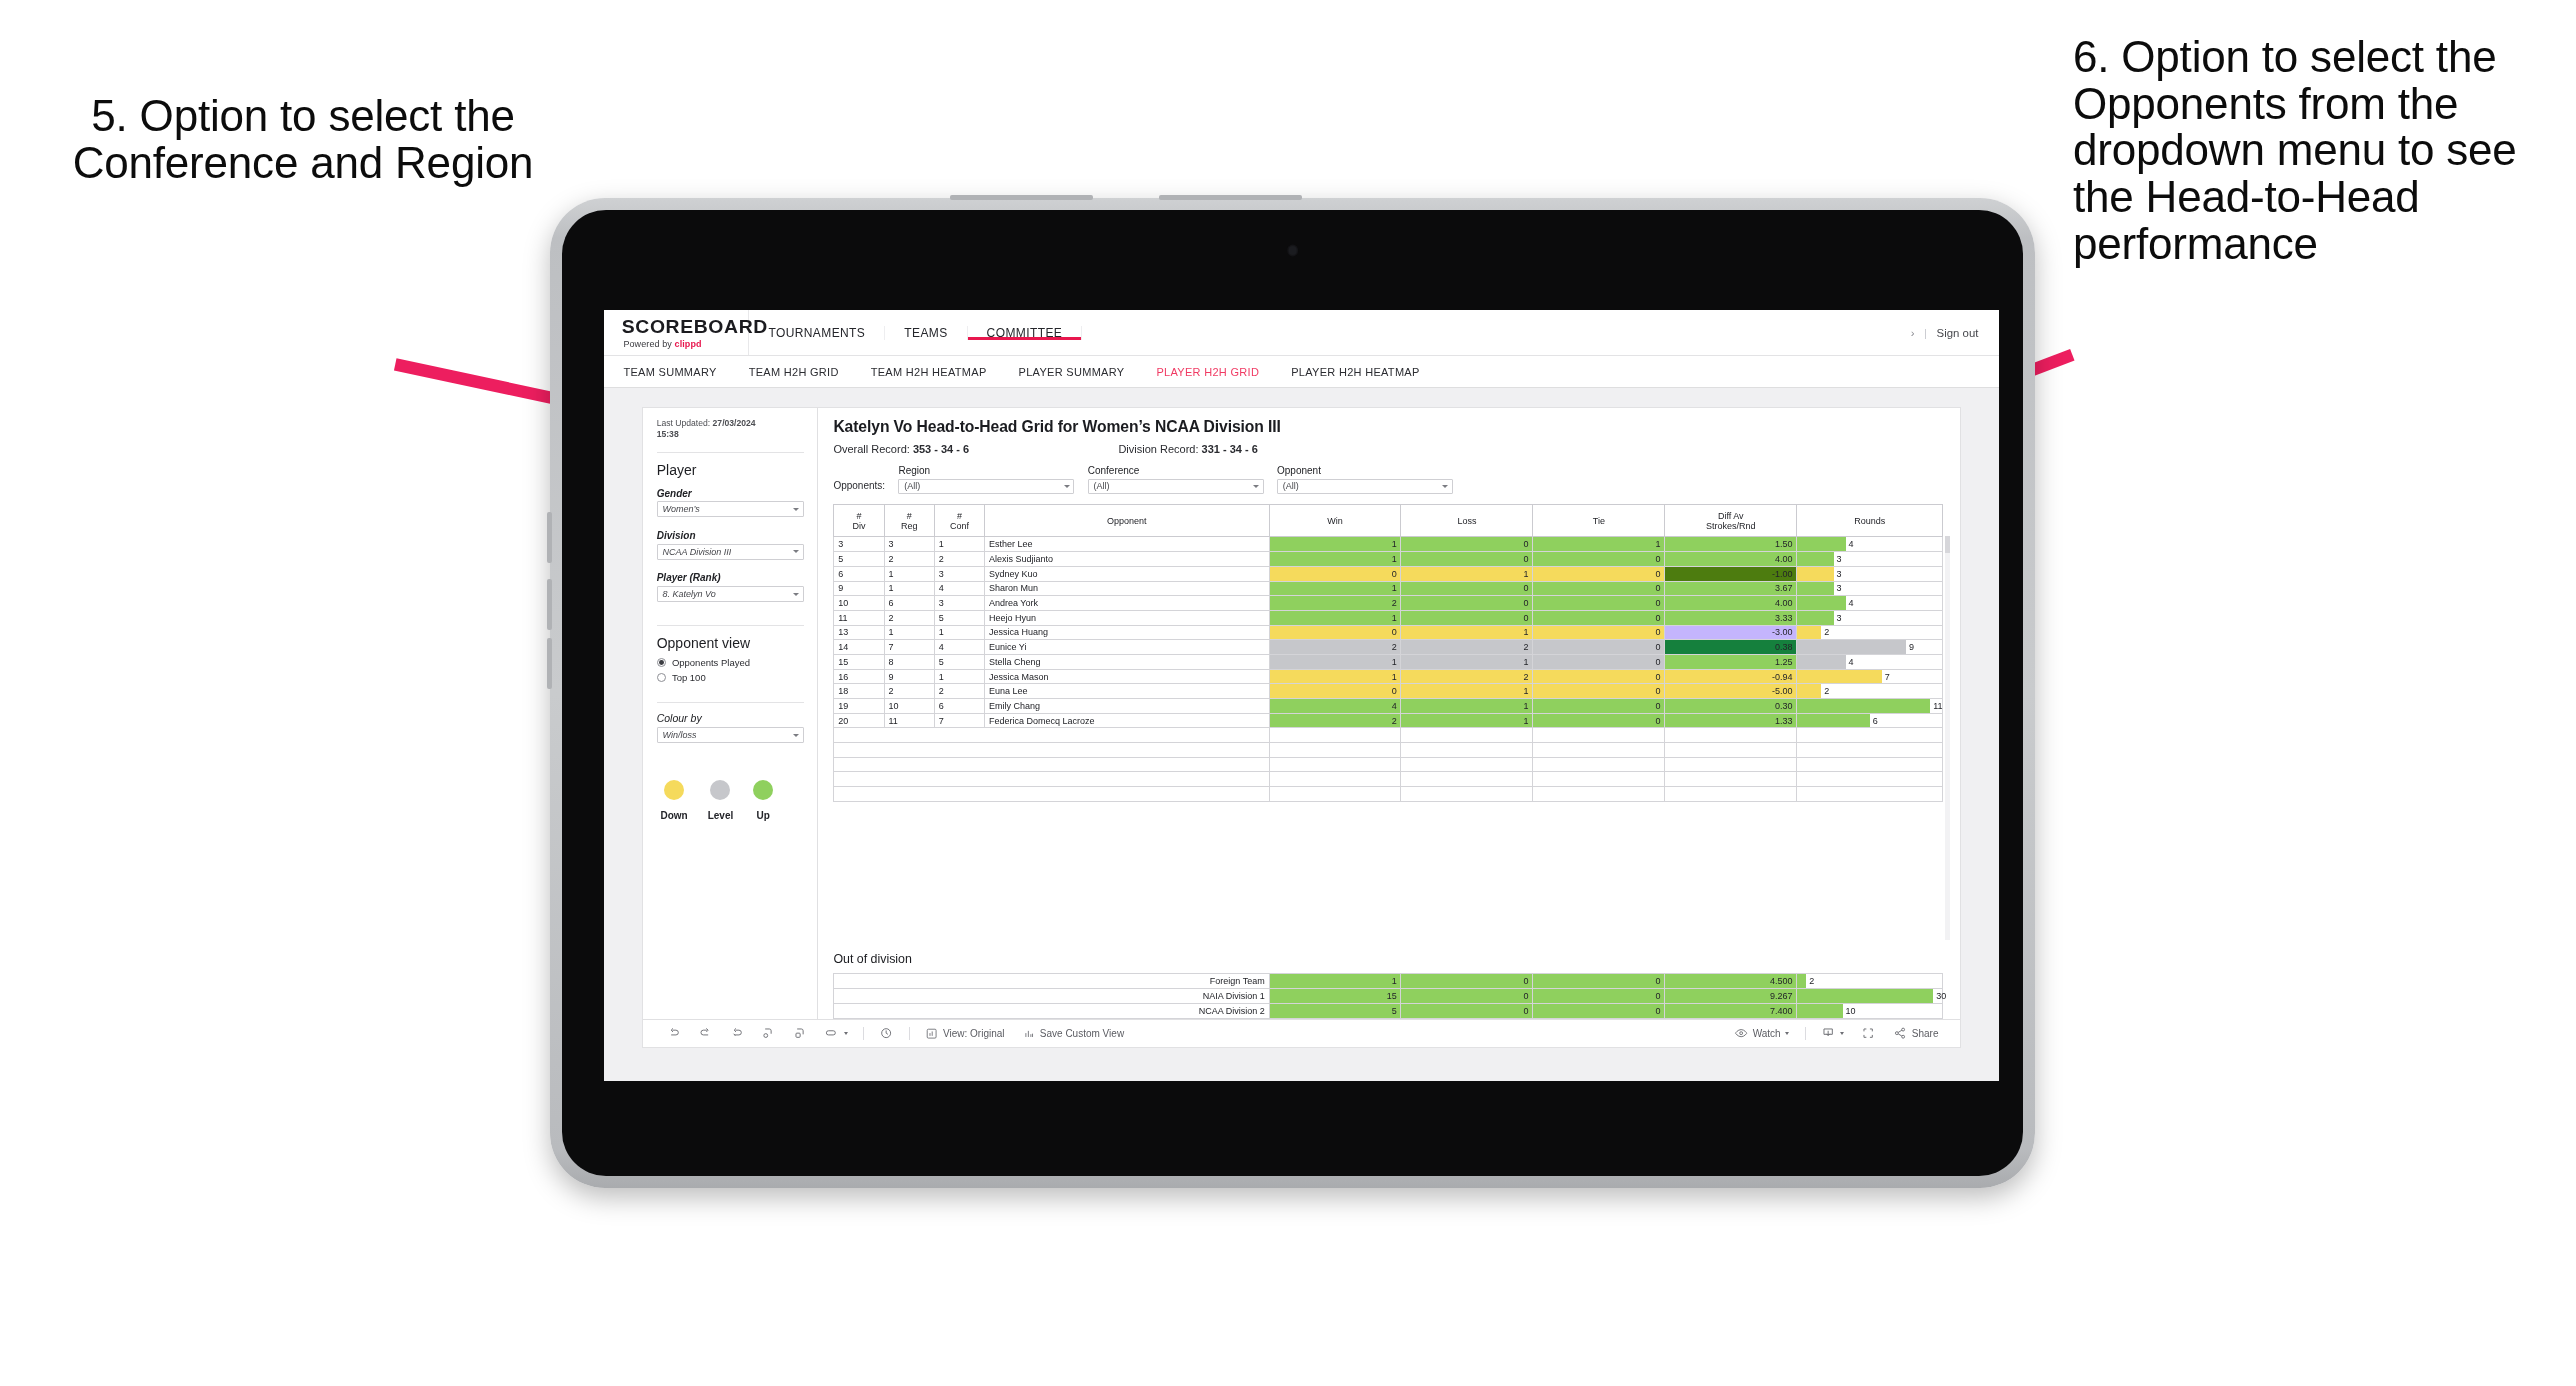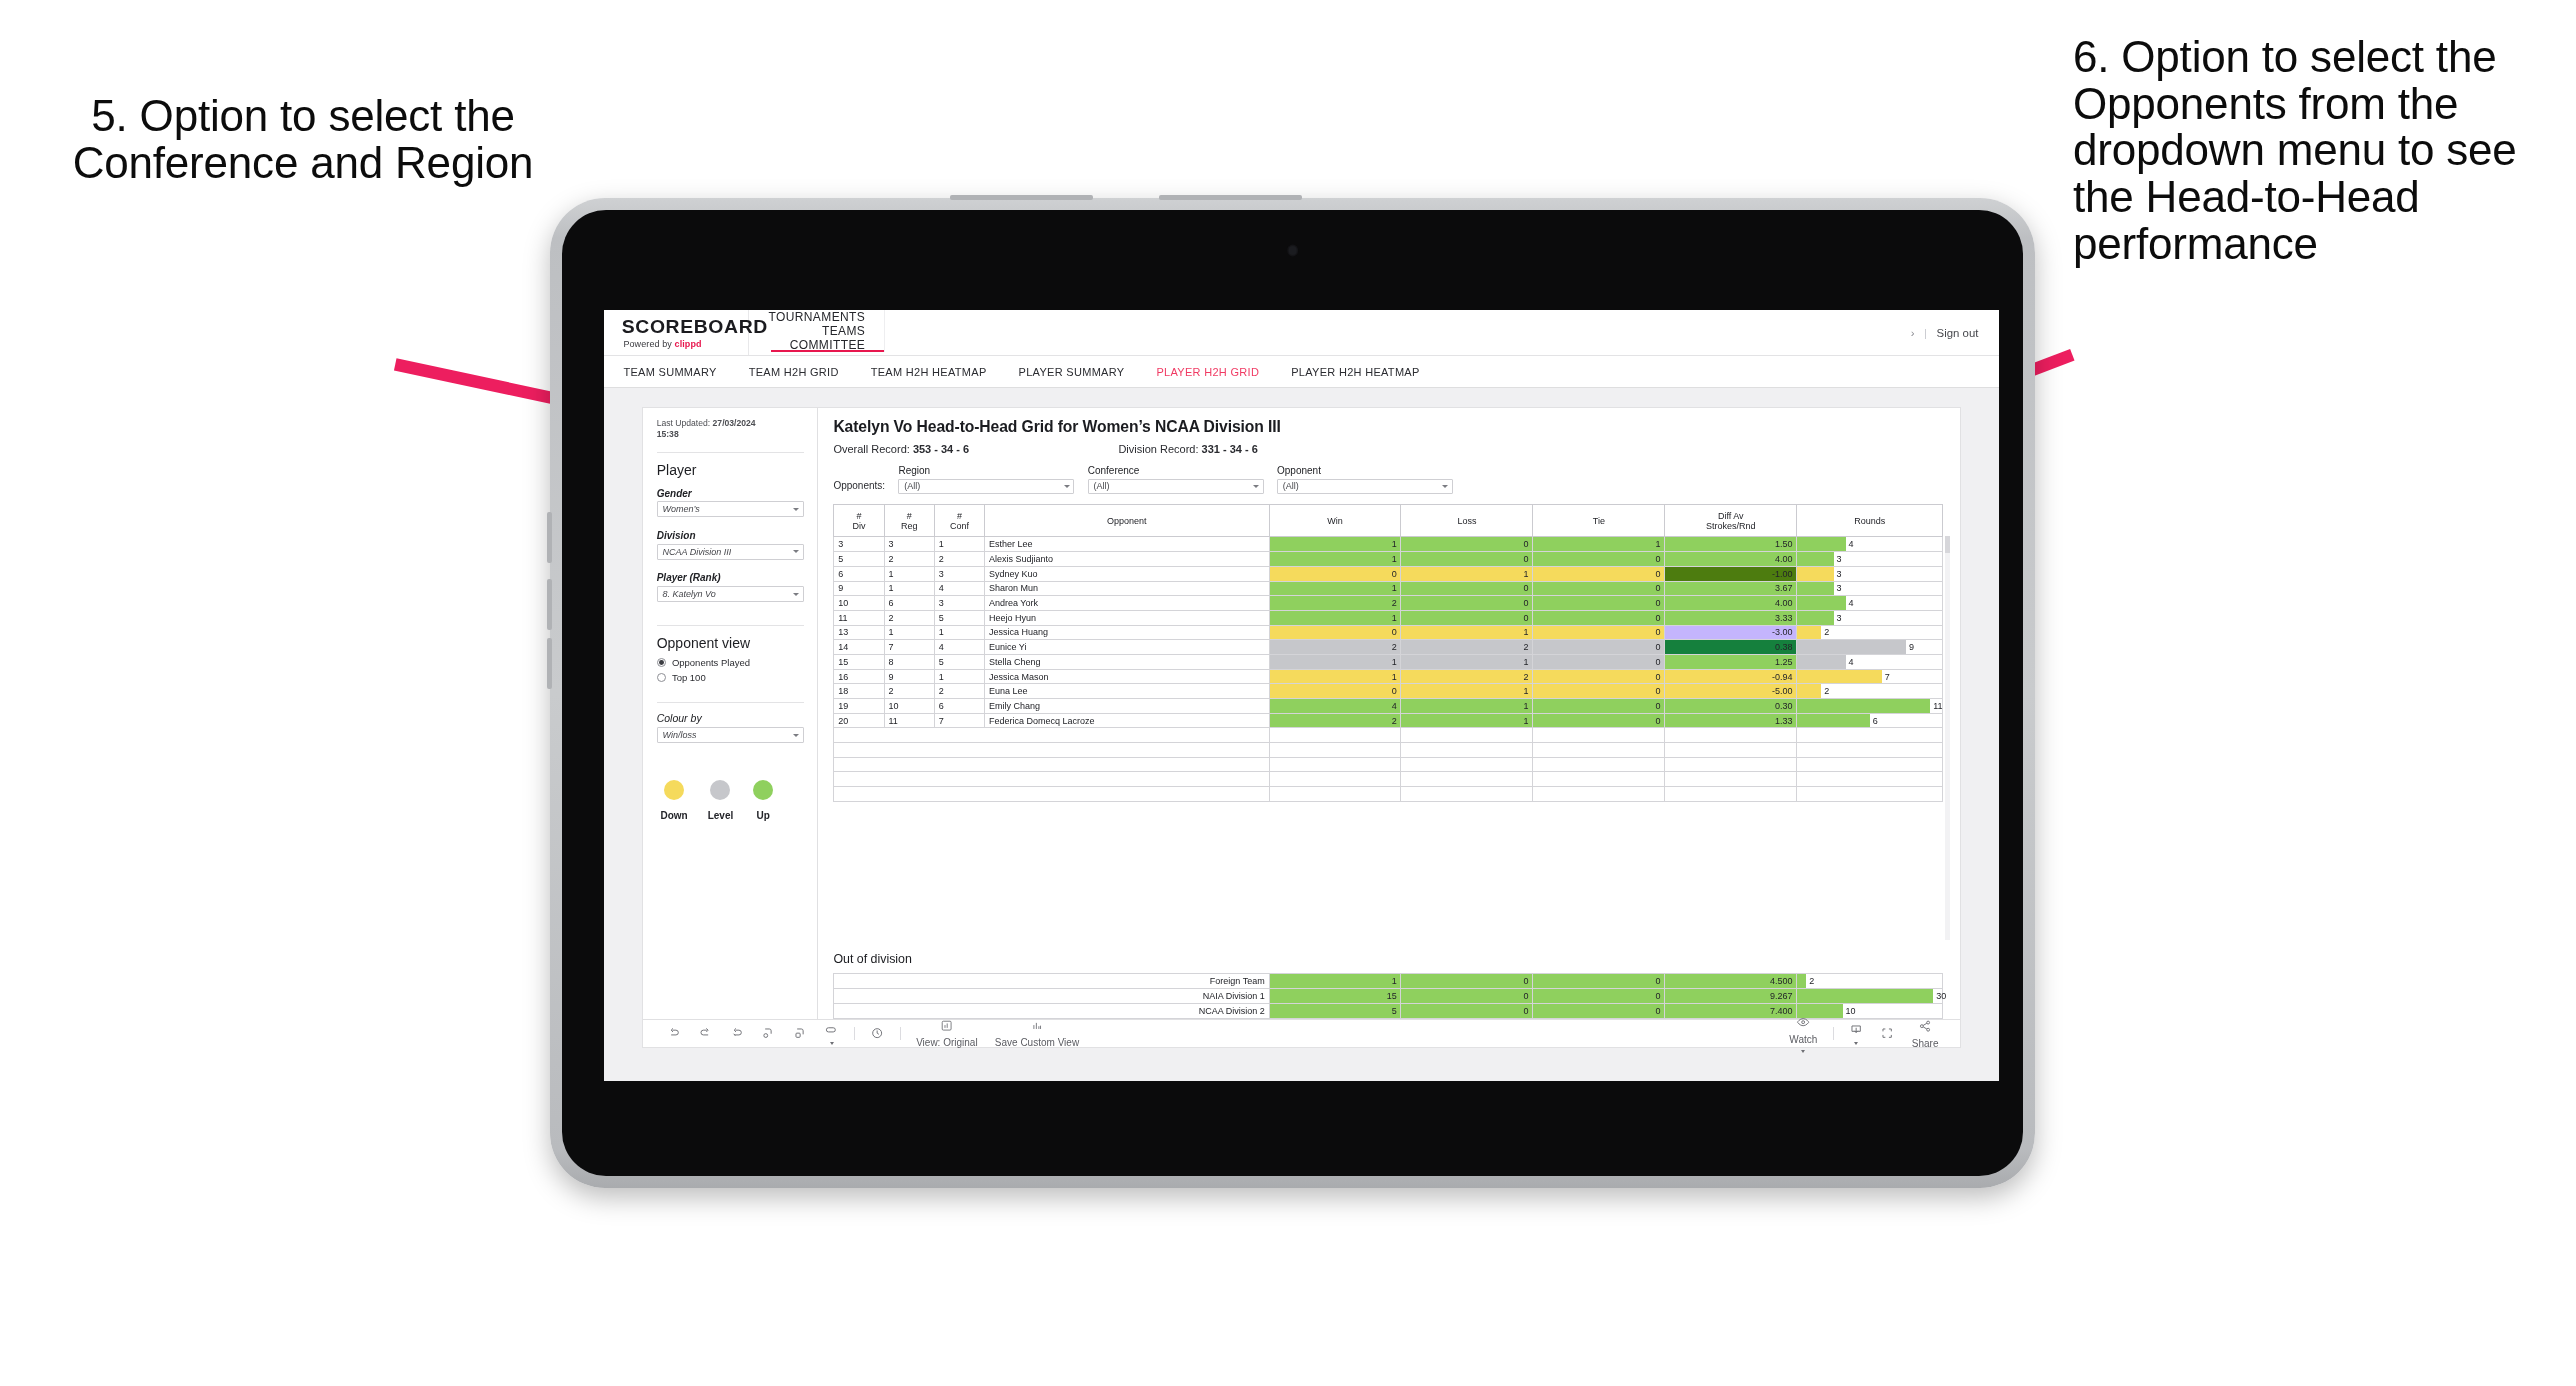--- a/index.html
+++ b/index.html
@@ -76,21 +76,21 @@
     padding-left: 19px;
   }
   .brand-title {
     font-family: "Liberation Sans", sans-serif;
     font-weight: 700; font-size: 19px; letter-spacing: 0.6px;
     color: #1b1b1f; line-height: 1; transform: scaleX(1.02);
   }
   .brand-sub { font-size: 9px; color:#3a3a3f; margin-top: 2.9px; letter-spacing:0.1px;}
   .brand-sub b { color:#e8174e; font-weight:700; }
 
-  .topnav { display:flex; align-items:flex-end;flex-direction:column; }
+  .topnav { display:flex; align-items:center; }
   .topnav-item {
     display:flex; align-items:center; padding: 0 19px;
     font-size: 12px; letter-spacing: 0.4px; color:#25262b;
     border-right: 1px solid #eeeef0; cursor:pointer;
     position: relative;
   }
   .topnav-item.active::after {
     content:''; position:absolute; left:0; right:0; bottom:0; height:2.9px; background:#e8174e;
   }
   .topbar-right {
@@ -193,21 +193,21 @@
   table.ood { border-collapse:collapse; width:100%; table-layout:fixed; }
   table.ood td { border:1px solid #d4d4d8; font-size:9px; color:#232429; height:15px; padding:0 3.8px; }
   .ood-name { width: calc(32px*3 + 181px); text-align:right; }
 
   
   .viz-foot {
     height: 28.5px; border-top:1px solid #e0e0e2;
     display:flex; align-items:center; gap:0px; padding: 0 13.3px 0 15px;
     background:#fff;
   }
-  .tb { display:flex; align-items:center; gap:4.8px; color:#5b5c62; font-size:10px; cursor:pointer; padding: 0 8.6px; flex-direction: column; }
+  .tb { display:flex; align-items:center; gap:4.8px; color:#5b5c62; font-size:10px; cursor:pointer; padding: 0 8.6px; }
   .tb svg { display:block; }
   .tb-sep { width:1px; height:12.4px; background:#dcdce0; margin: 0 6.7px; }
   .tb-spacer { flex:1; }
   .caret-sm { width:0;height:0;border-left:2.9px solid transparent;border-right:2.9px solid transparent;border-top:3.3px solid #6e6f75; }
 </style>
 </head>
 <body>
 
 <div class="stage">
 

